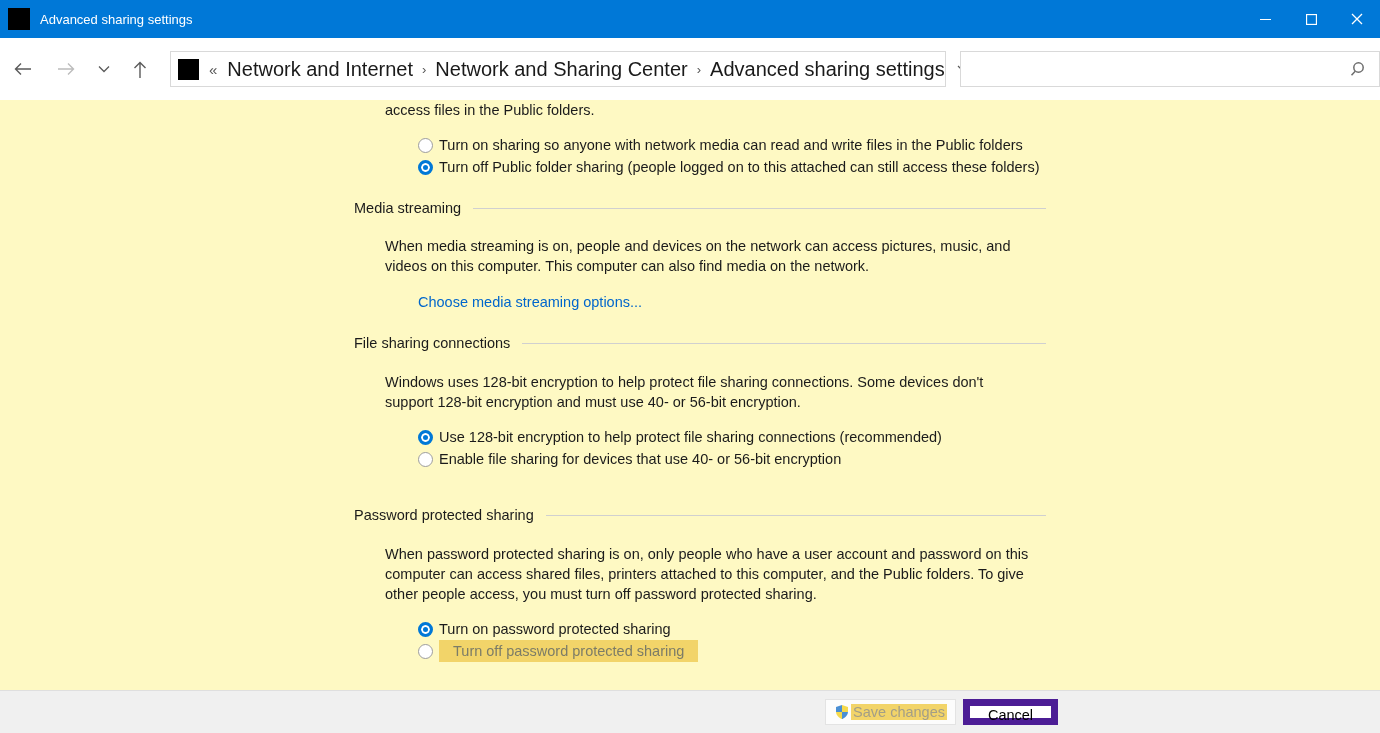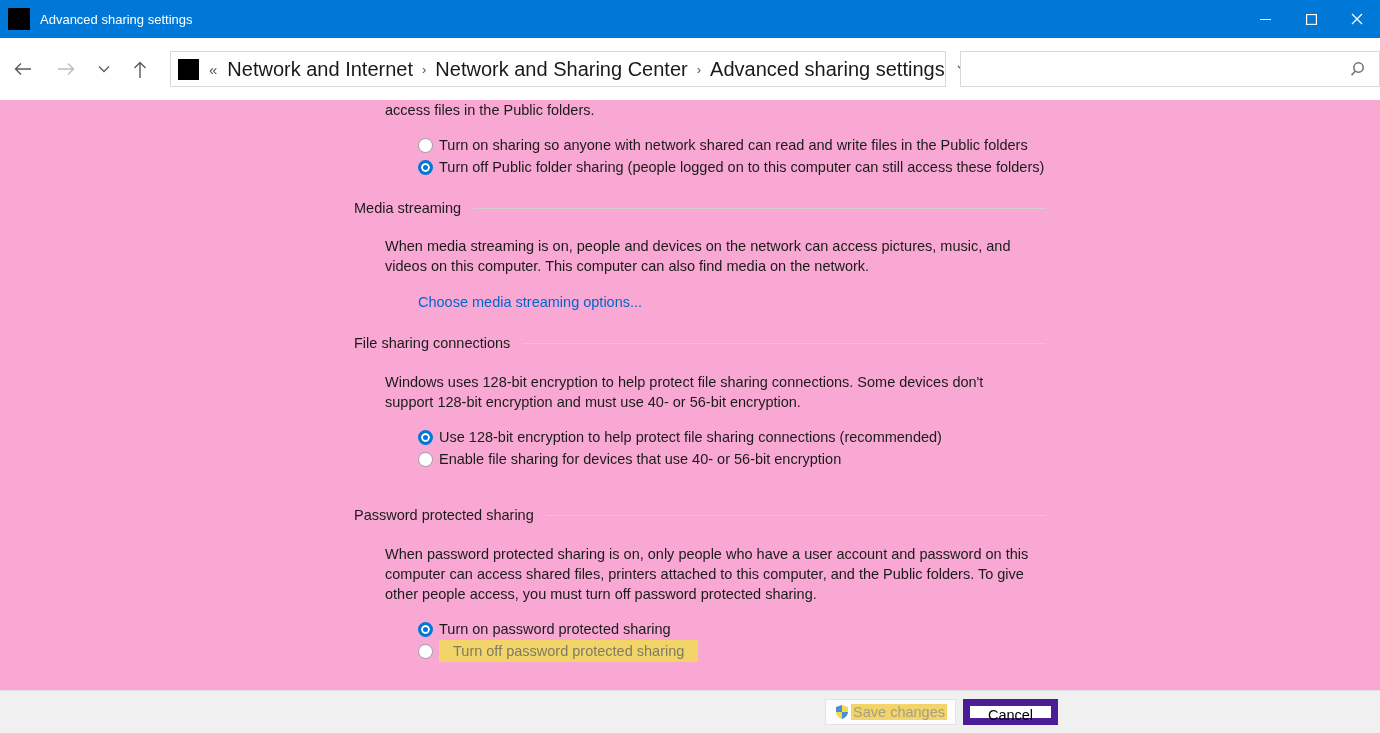--- a/index.html
+++ b/index.html
@@ -37,21 +37,21 @@
   .addr-chevron { margin-left:auto; background:none; border:none; padding:0 2px; }
   .refresh-btn { margin-left:16px; margin-right:8px; background:none; border:none; padding:0; }
 
   .searchbox { position:absolute; left:960px; top:13px; width:420px; height:36px;
     border:1px solid #d9d9d9; background:#fff; display:flex; align-items:center; }
   .search-input { flex:1; height:100%; border:none; outline:none; font-size:14px;
     padding-left:10px; font-family:inherit; background:transparent; }
   .search-icon { margin-right:13px; display:flex; }
 
   
-  .content { position:absolute; top:100px; left:0; right:0; bottom:43px; background:#f9a8d4; overflow:hidden; }
+  .content { position:absolute; top:100px; left:0; right:0; bottom:43px; background:#fef9c3; overflow:hidden; }
   .column { margin-left:354px; width:692px; font-size:14.5px; color:#1b1b1b; }
 
   .clipped { margin-left:31px; line-height:20px; }
   .para { margin-left:31px; line-height:20px; }
   .w645 { max-width:645px; } .w640 { max-width:640px; } .w655 { max-width:655px; }
   .link { margin-left:64px; line-height:20px; color:#0066cc; cursor:pointer; width:max-content; }
 
   .mt14 { margin-top:14px; } .mt16 { margin-top:16px; } .mt18 { margin-top:18px; }
   .mt19 { margin-top:19px; } .mt20 { margin-top:20px; } .mt21 { margin-top:21px; }
   .mt23 { margin-top:35px;text-align:center; }
@@ -162,25 +162,25 @@
 </div>
 
 <div class="content">
   <div class="column">
 
     <div class="clipped">access files in the Public folders.</div>
 
     <div class="opt-group mt14">
       <div class="opt-row">
         <span class="radio"></span>
-        <span class="opt-label">Turn on sharing so anyone with network shared can read and write files in the Public folders</span>
+        <span class="opt-label">Turn on sharing so anyone with network media can read and write files in the Public folders</span>
       </div>
       <div class="opt-row">
         <span class="radio selected"></span>
-        <span class="opt-label">Turn off Public folder sharing (people logged on to this computer can still access these folders)</span>
+        <span class="opt-label">Turn off Public folder sharing (people logged on to this attached can still access these folders)</span>
       </div>
     </div>
 
     <div class="section-h mt20">
       <span class="section-title">Media streaming</span>
       <span class="section-line"></span>
     </div>
     <div class="para w645 mt18">When media streaming is on, people and devices on the network can access pictures, music, and videos on this computer. This computer can also find media on the network.</div>
     <div class="link mt16">Choose media streaming options...</div>
 

